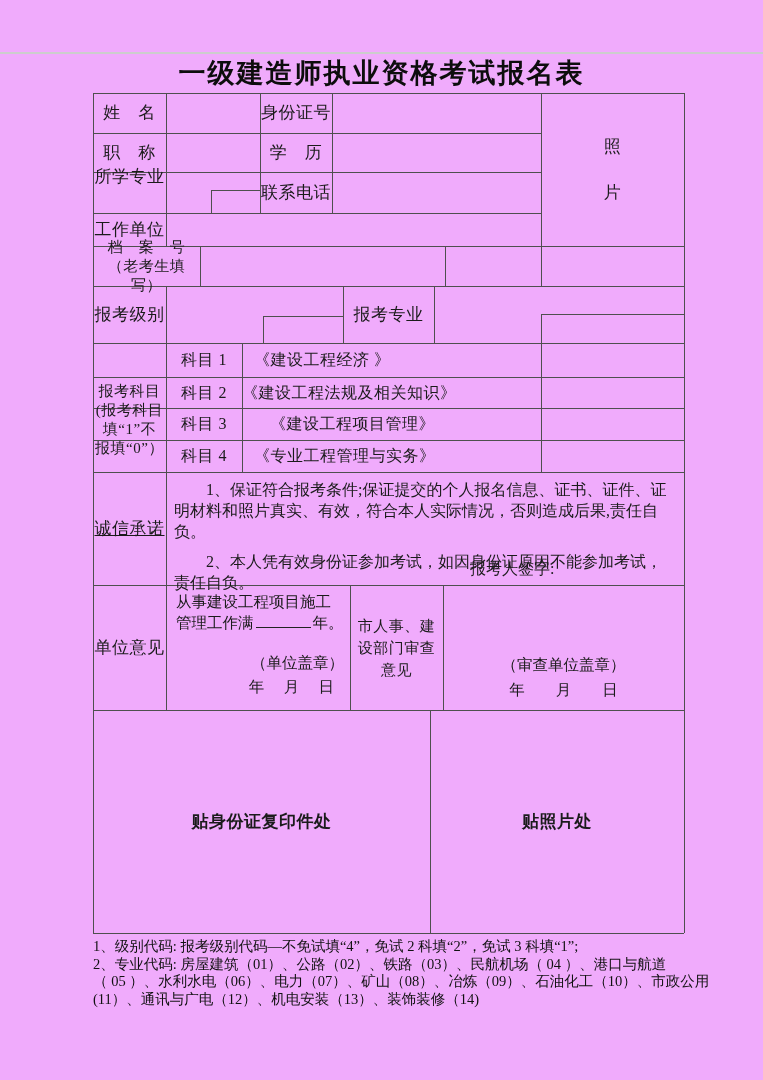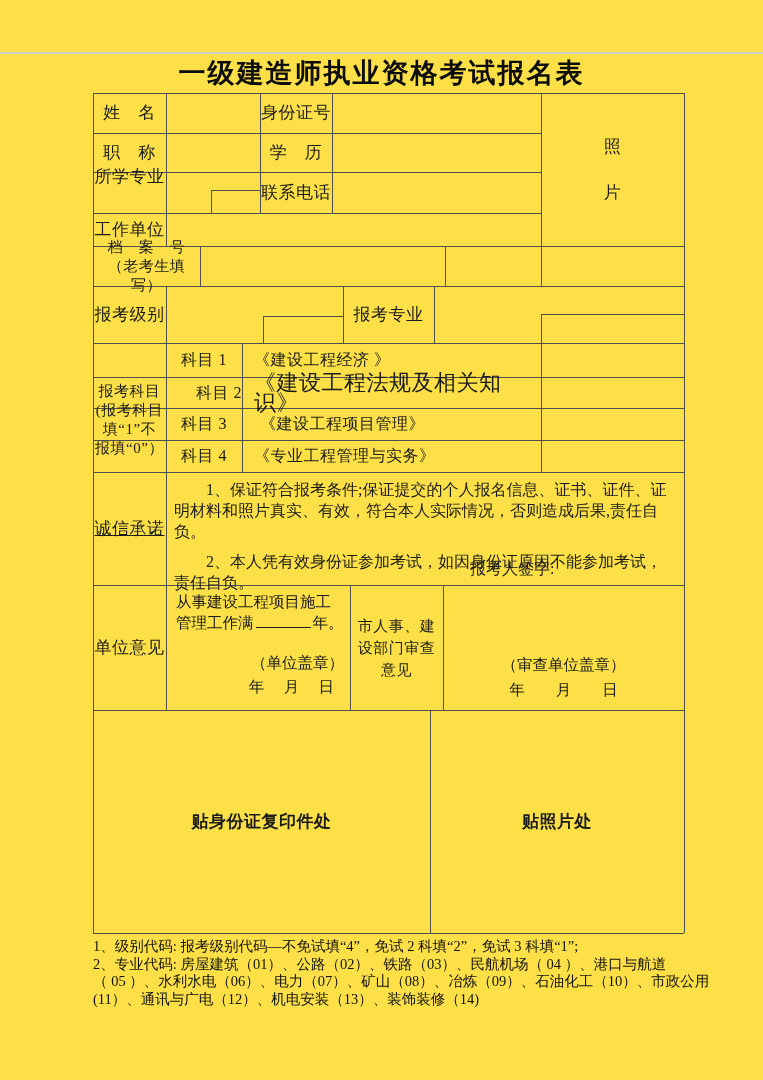--- a/index.html
+++ b/index.html
@@ -1,16 +1,16 @@
 <!DOCTYPE html>
 <html><head>
 <meta charset="utf-8">
 <style>
   html,body{margin:0;padding:0;background:#ffffff;}
-  #page{position:relative;width:763px;height:1080px;background:#fde047;overflow:hidden;
+  #page{position:relative;width:763px;height:1080px;background:#f0abfc;overflow:hidden;
         font-family:"Liberation Serif","DejaVu Serif",serif;color:#1b1b1b;}
   .abs{position:absolute;}
   .hl{position:absolute;height:1px;background:#4f4f4f;}
   .vl{position:absolute;width:1px;background:#4f4f4f;}
   .cell{position:absolute;display:flex;flex-direction:column;align-items:center;justify-content:center;
         text-align:center;font-size:17px;line-height:20px;letter-spacing:0.5px;}
   .cell.sm{font-size:15px;line-height:19px;}
   .left{align-items:flex-start;text-align:left;}
   .box{position:absolute;border-top:1px solid #4f4f4f;border-left:1px solid #4f4f4f;}
   .field{position:absolute;}
@@ -129,32 +129,32 @@
   </div>
 
   <div class="cell" style="left:166px;top:343px;width:76px;height:34px;font-size:16px;">
       <span>科目 1</span>
     </div>
   <div class="cell left" style="left:242px;top:343px;width:299px;height:34px;font-size:16px;padding-left:12px;box-sizing:border-box;">
       <span>《建设工程经济 》</span>
     </div>
   <div class="field" style="left:541px;top:343px;width:143px;height:34px;"></div>
 
-  <div class="cell" style="left:166px;top:377px;width:76px;height:31px;font-size:16px;align-items:flex-end;">
+  <div class="cell" style="left:166px;top:377px;width:76px;height:31px;font-size:16px;">
       <span>科目 2</span>
     </div>
-  <div class="cell left" style="left:242px;top:377px;width:299px;height:31px;font-size:22px;padding-left:12px;box-sizing:border-box;">
+  <div class="cell left" style="left:242px;top:377px;width:299px;height:31px;font-size:16px;box-sizing:border-box;">
       <span>《建设工程法规及相关知识》</span>
     </div>
   <div class="field" style="left:541px;top:377px;width:143px;height:31px;"></div>
 
   <div class="cell" style="left:166px;top:408px;width:76px;height:32px;font-size:16px;">
       <span>科目 3</span>
     </div>
-  <div class="cell left" style="left:242px;top:408px;width:299px;height:32px;font-size:16px;padding-left:18px;box-sizing:border-box;justify-content:center;">
+  <div class="cell left" style="left:242px;top:408px;width:299px;height:32px;font-size:16px;padding-left:28px;box-sizing:border-box;justify-content:center;">
       <span>《建设工程项目管理》</span>
     </div>
   <div class="field" style="left:541px;top:408px;width:143px;height:32px;"></div>
 
   <div class="cell" style="left:166px;top:440px;width:76px;height:32px;font-size:16px;">
       <span>科目 4</span>
     </div>
   <div class="cell left" style="left:242px;top:440px;width:299px;height:32px;font-size:16px;padding-left:12px;box-sizing:border-box;">
       <span>《专业工程管理与实务》</span>
     </div>

